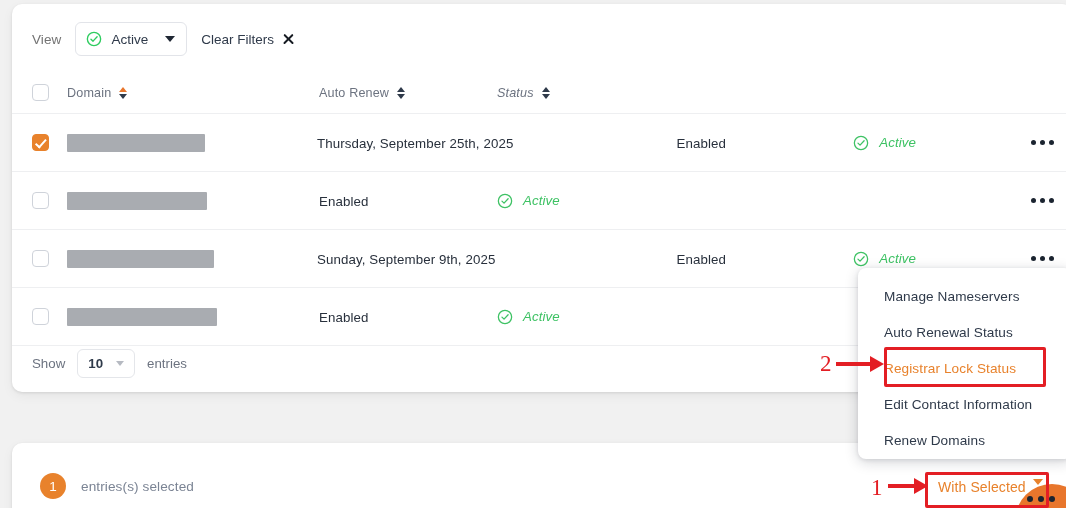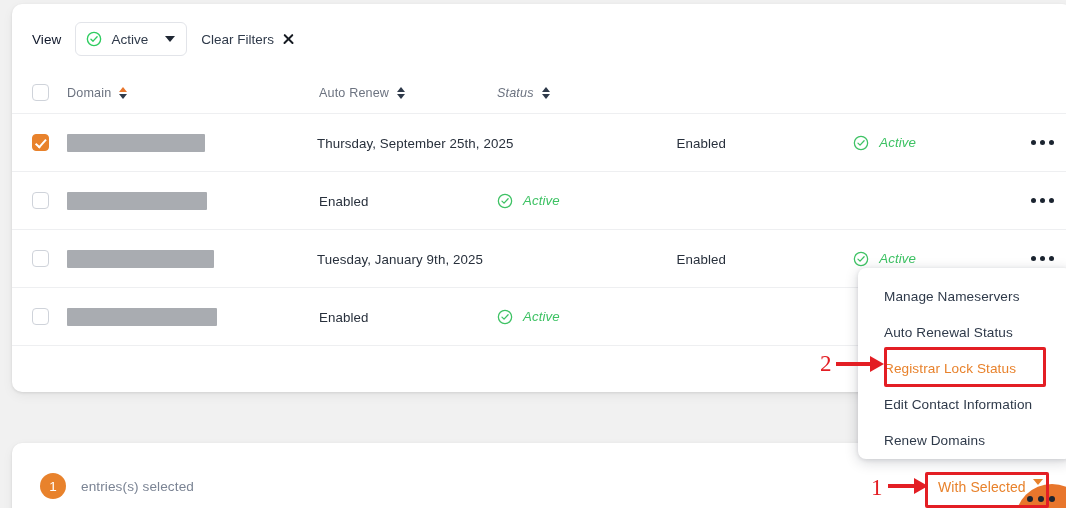--- a/index.html
+++ b/index.html
@@ -46,21 +46,21 @@
   .filter-bar {
     position: absolute;
     left: 20px;
     top: 18px;
     display: flex;
     align-items: center;
     gap: 14px;
   }
   .view-label {
     font-size: 13.5px;
-    color: #0f172a;
+    color: #737373;
     letter-spacing: .1px;
   }
   .active-pill {
     display: flex;
     align-items: center;
     gap: 9px;
     border: 1px solid #e2e4e9;
     border-radius: 6px;
     background: #fff;
     padding: 6px 11px 6px 10px;
@@ -505,21 +505,21 @@
               <span></span>
             </span>
         </div>
       </div>
 
       <div class="trow">
         <div class="col-domain">
           <span class="checkbox"></span>
           <span class="redact" style="width:147px"></span>
         </div>
-        <div class="col-next"><span class="cell-text">Tuesday, January 9th, 2025</span></div>
+        <div class="col-next"><span class="cell-text">Sunday, September 9th, 2025</span></div>
         <div class="col-renew"><span class="cell-text">Enabled</span></div>
         <div class="col-status">
           <span class="status-cell">
             <svg class="check-circle" viewBox="0 0 20 20">
               <circle cx="10" cy="10" r="8.3" fill="none" stroke="#3ec264" stroke-width="1.6"></circle>
               <path d="M6.2 10.2 L8.8 12.7 L13.9 7.2" fill="none" stroke="#3ec264" stroke-width="1.6" stroke-linecap="round" stroke-linejoin="round"></path>
             </svg>
             <span class="status-label">Active</span>
           </span>
         </div>
@@ -550,20 +550,28 @@
         <div class="col-menu">
           <span class="kebab">
               <span></span>
               <span></span>
               <span></span>
             </span>
         </div>
       </div>
     </div>
 
+    <div class="show-entries">
+      <span class="lbl">Show</span>
+      <span class="entries-select">
+        <span class="val">10</span>
+        <span class="caret-light"></span>
+      </span>
+      <span class="lbl">entries</span>
+    </div>
   </div>
 
   <div class="card" id="selection-card">
     <div class="sel-row">
       <span class="count-badge">1</span>
       <span class="sel-text">entries(s) selected</span>
     </div>
     <div class="with-selected">
       <span class="label">With Selected</span>
       <span class="caret-orange"></span>

